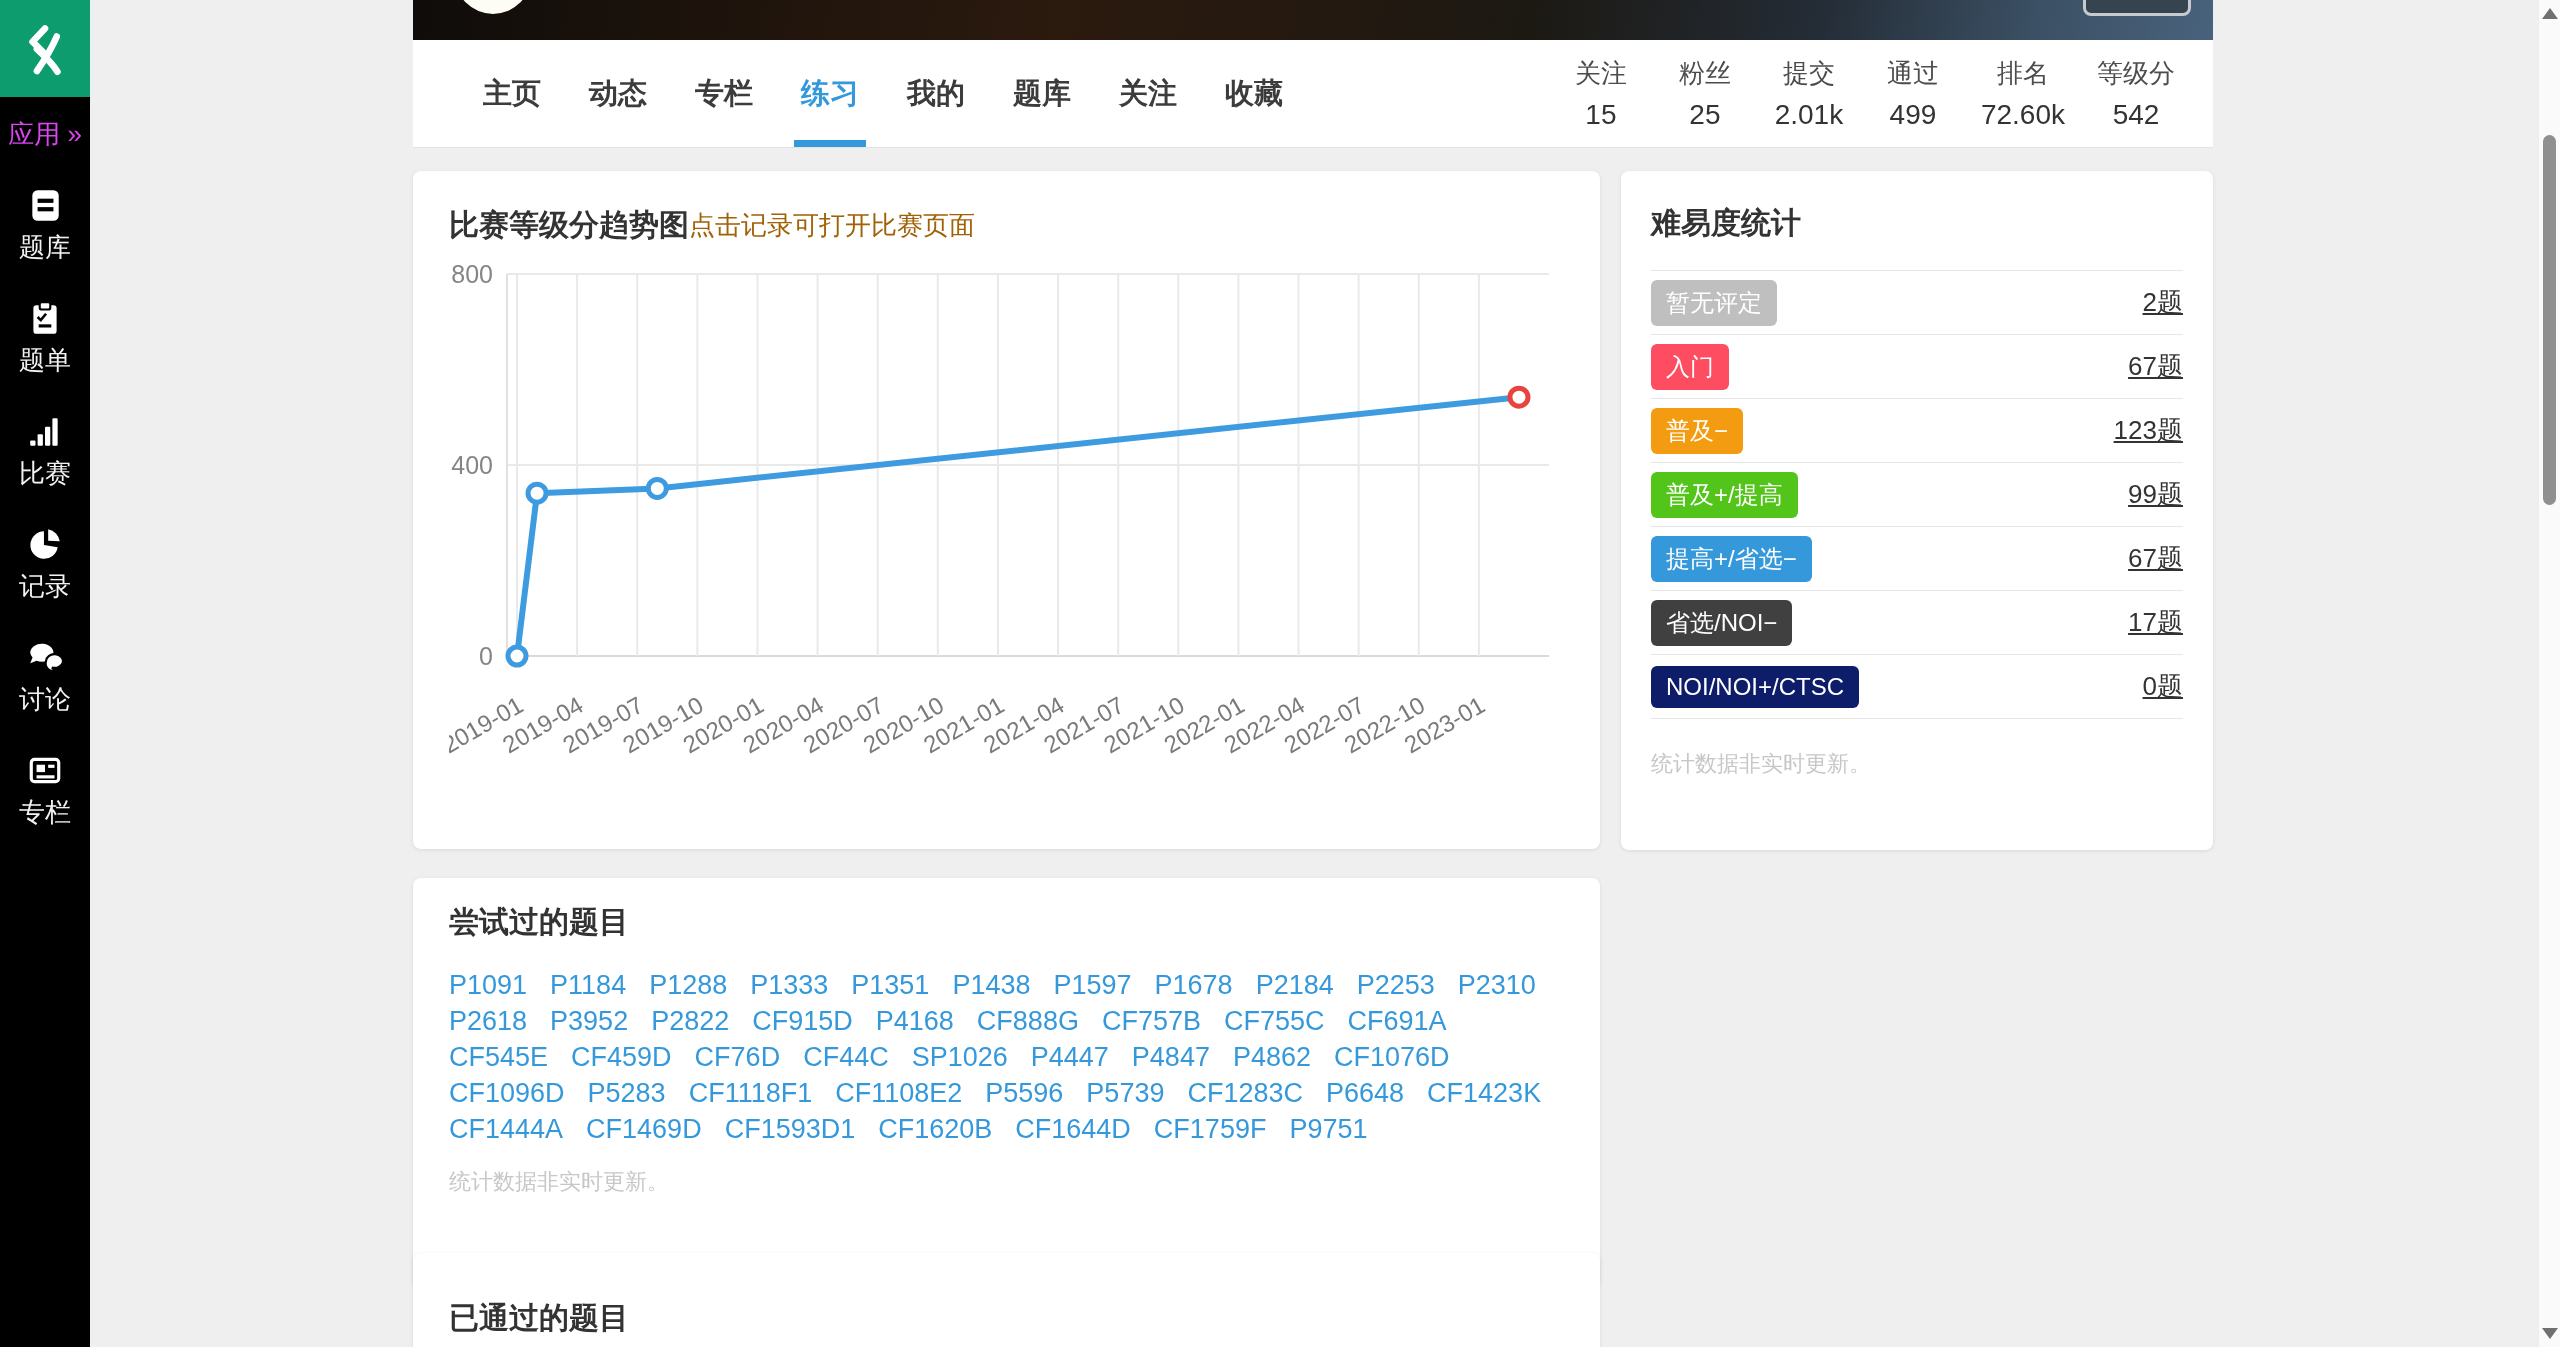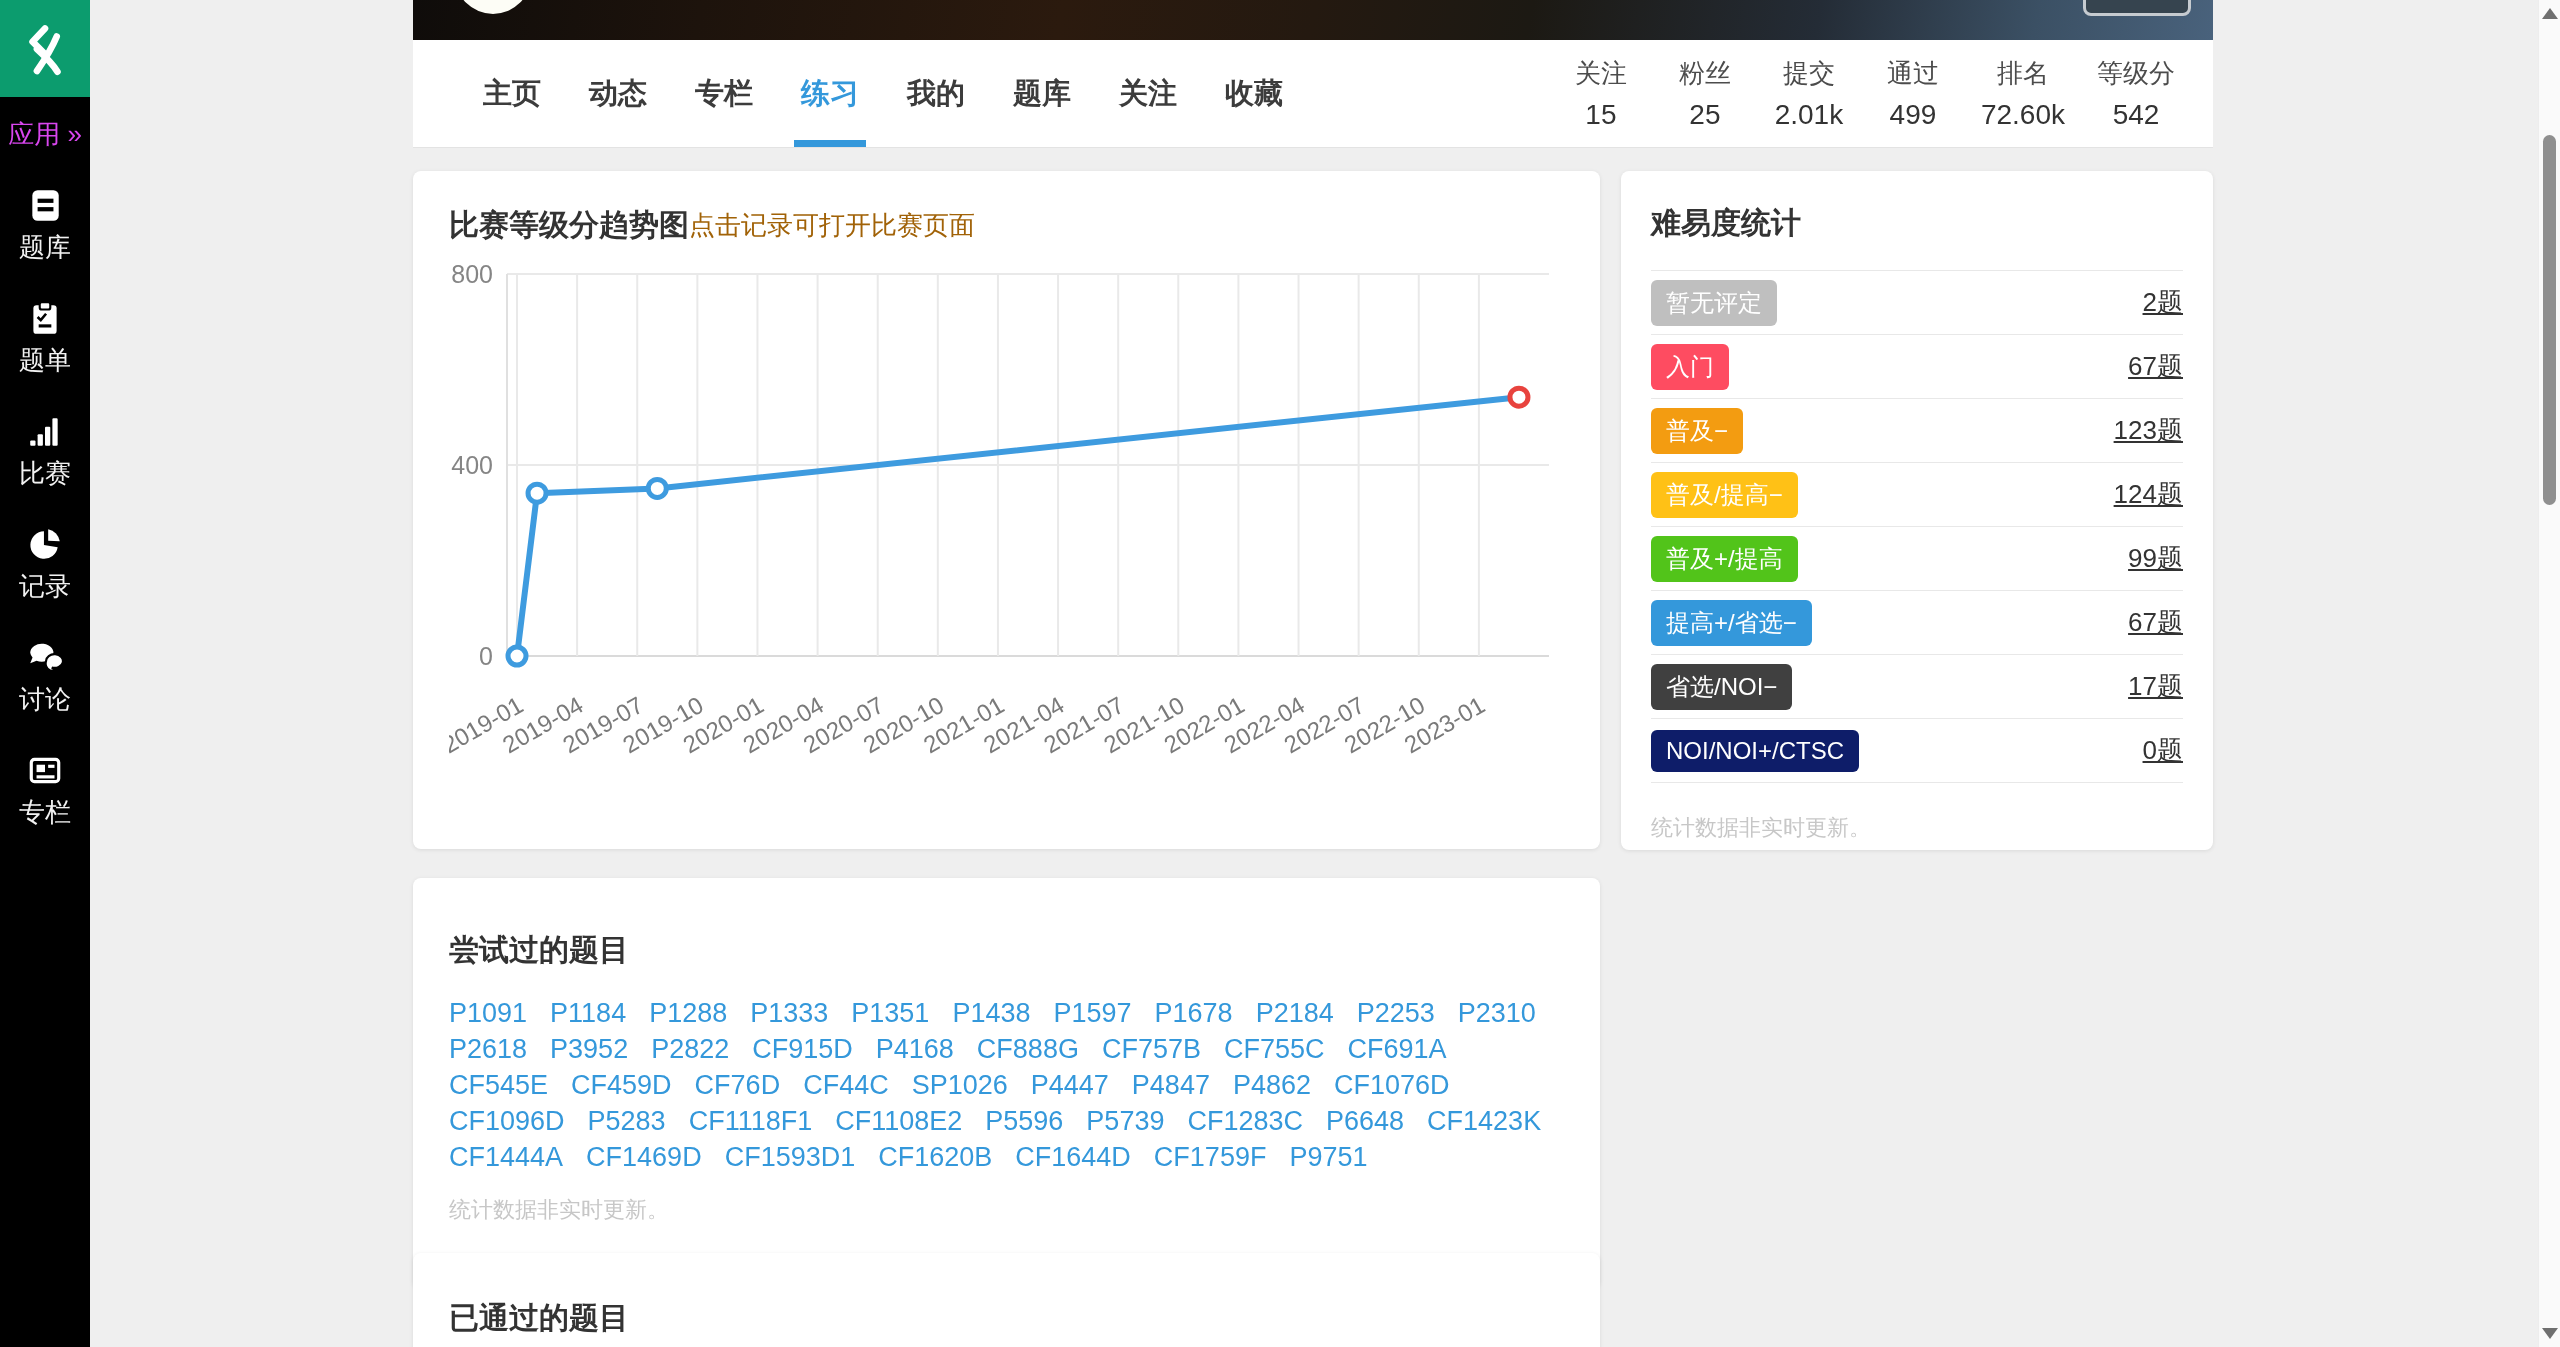--- a/index.html
+++ b/index.html
@@ -43,21 +43,21 @@
   .chart-hint { font-size:26px; color:#a16207; }
   #rating-chart-svg { margin-top:10px; }
 
   .diff-card { left:1621px; top:171px; width:592px; height:679px; padding:32px 30px; }
   .diff-list { margin-top:26px; border-top:1px solid #e8e8e8; }
   .diff-row { height:64px; display:flex; align-items:center; justify-content:space-between; border-bottom:1px solid #e8e8e8; }
   .diff-badge { display:inline-block; color:#fff; font-size:24px; padding:7px 15px; border-radius:6px; }
   .diff-count { font-size:26px; color:#333;text-decoration:underline; }
   .diff-card .muted-note { margin-top:30px; }
 
-  .attempted-card { left:413px; top:878px; width:1187px; height:410px; padding:52px 36px; }
+  .attempted-card { left:413px; top:878px; width:1187px; height:410px; padding:24px 36px; }
   .problem-links { margin-top:24px; display:flex; flex-wrap:wrap; column-gap:23px; line-height:36px; }
   .problem-links a { color:#3498db; font-size:27px; text-decoration:none; cursor:pointer; }
   .attempted-card .muted-note { margin-top:20px; }
 
   .passed-card { left:413px; top:1253px; width:1187px; height:200px; padding:45px 36px; }
 
   
   .scrollbar { position:absolute; right:0; top:0; width:22px; height:1347px; background:#fafafa; border-left:1px solid #ededed; }
   .sb-arrow { position:absolute; left:3px; width:0; height:0; border-left:8px solid transparent; border-right:8px solid transparent; cursor:pointer; }
   .sb-arrow.up { top:8px; border-bottom:11px solid #6f6f6f; }
@@ -243,24 +243,20 @@
         </div>
         <div class="diff-row">
           <span class="diff-badge" style="background:#fe4c61">入门</span>
           <span class="diff-count">67题</span>
         </div>
         <div class="diff-row">
           <span class="diff-badge" style="background:#f39c11">普及−</span>
           <span class="diff-count">123题</span>
         </div>
         <div class="diff-row">
-          <span class="diff-badge" style="background:#ffc116">普及/提高−</span>
-          <span class="diff-count">124题</span>
-        </div>
-        <div class="diff-row">
           <span class="diff-badge" style="background:#52c41a">普及+/提高</span>
           <span class="diff-count">99题</span>
         </div>
         <div class="diff-row">
           <span class="diff-badge" style="background:#3498db">提高+/省选−</span>
           <span class="diff-count">67题</span>
         </div>
         <div class="diff-row">
           <span class="diff-badge" style="background:#404040">省选/NOI−</span>
           <span class="diff-count">17题</span>

